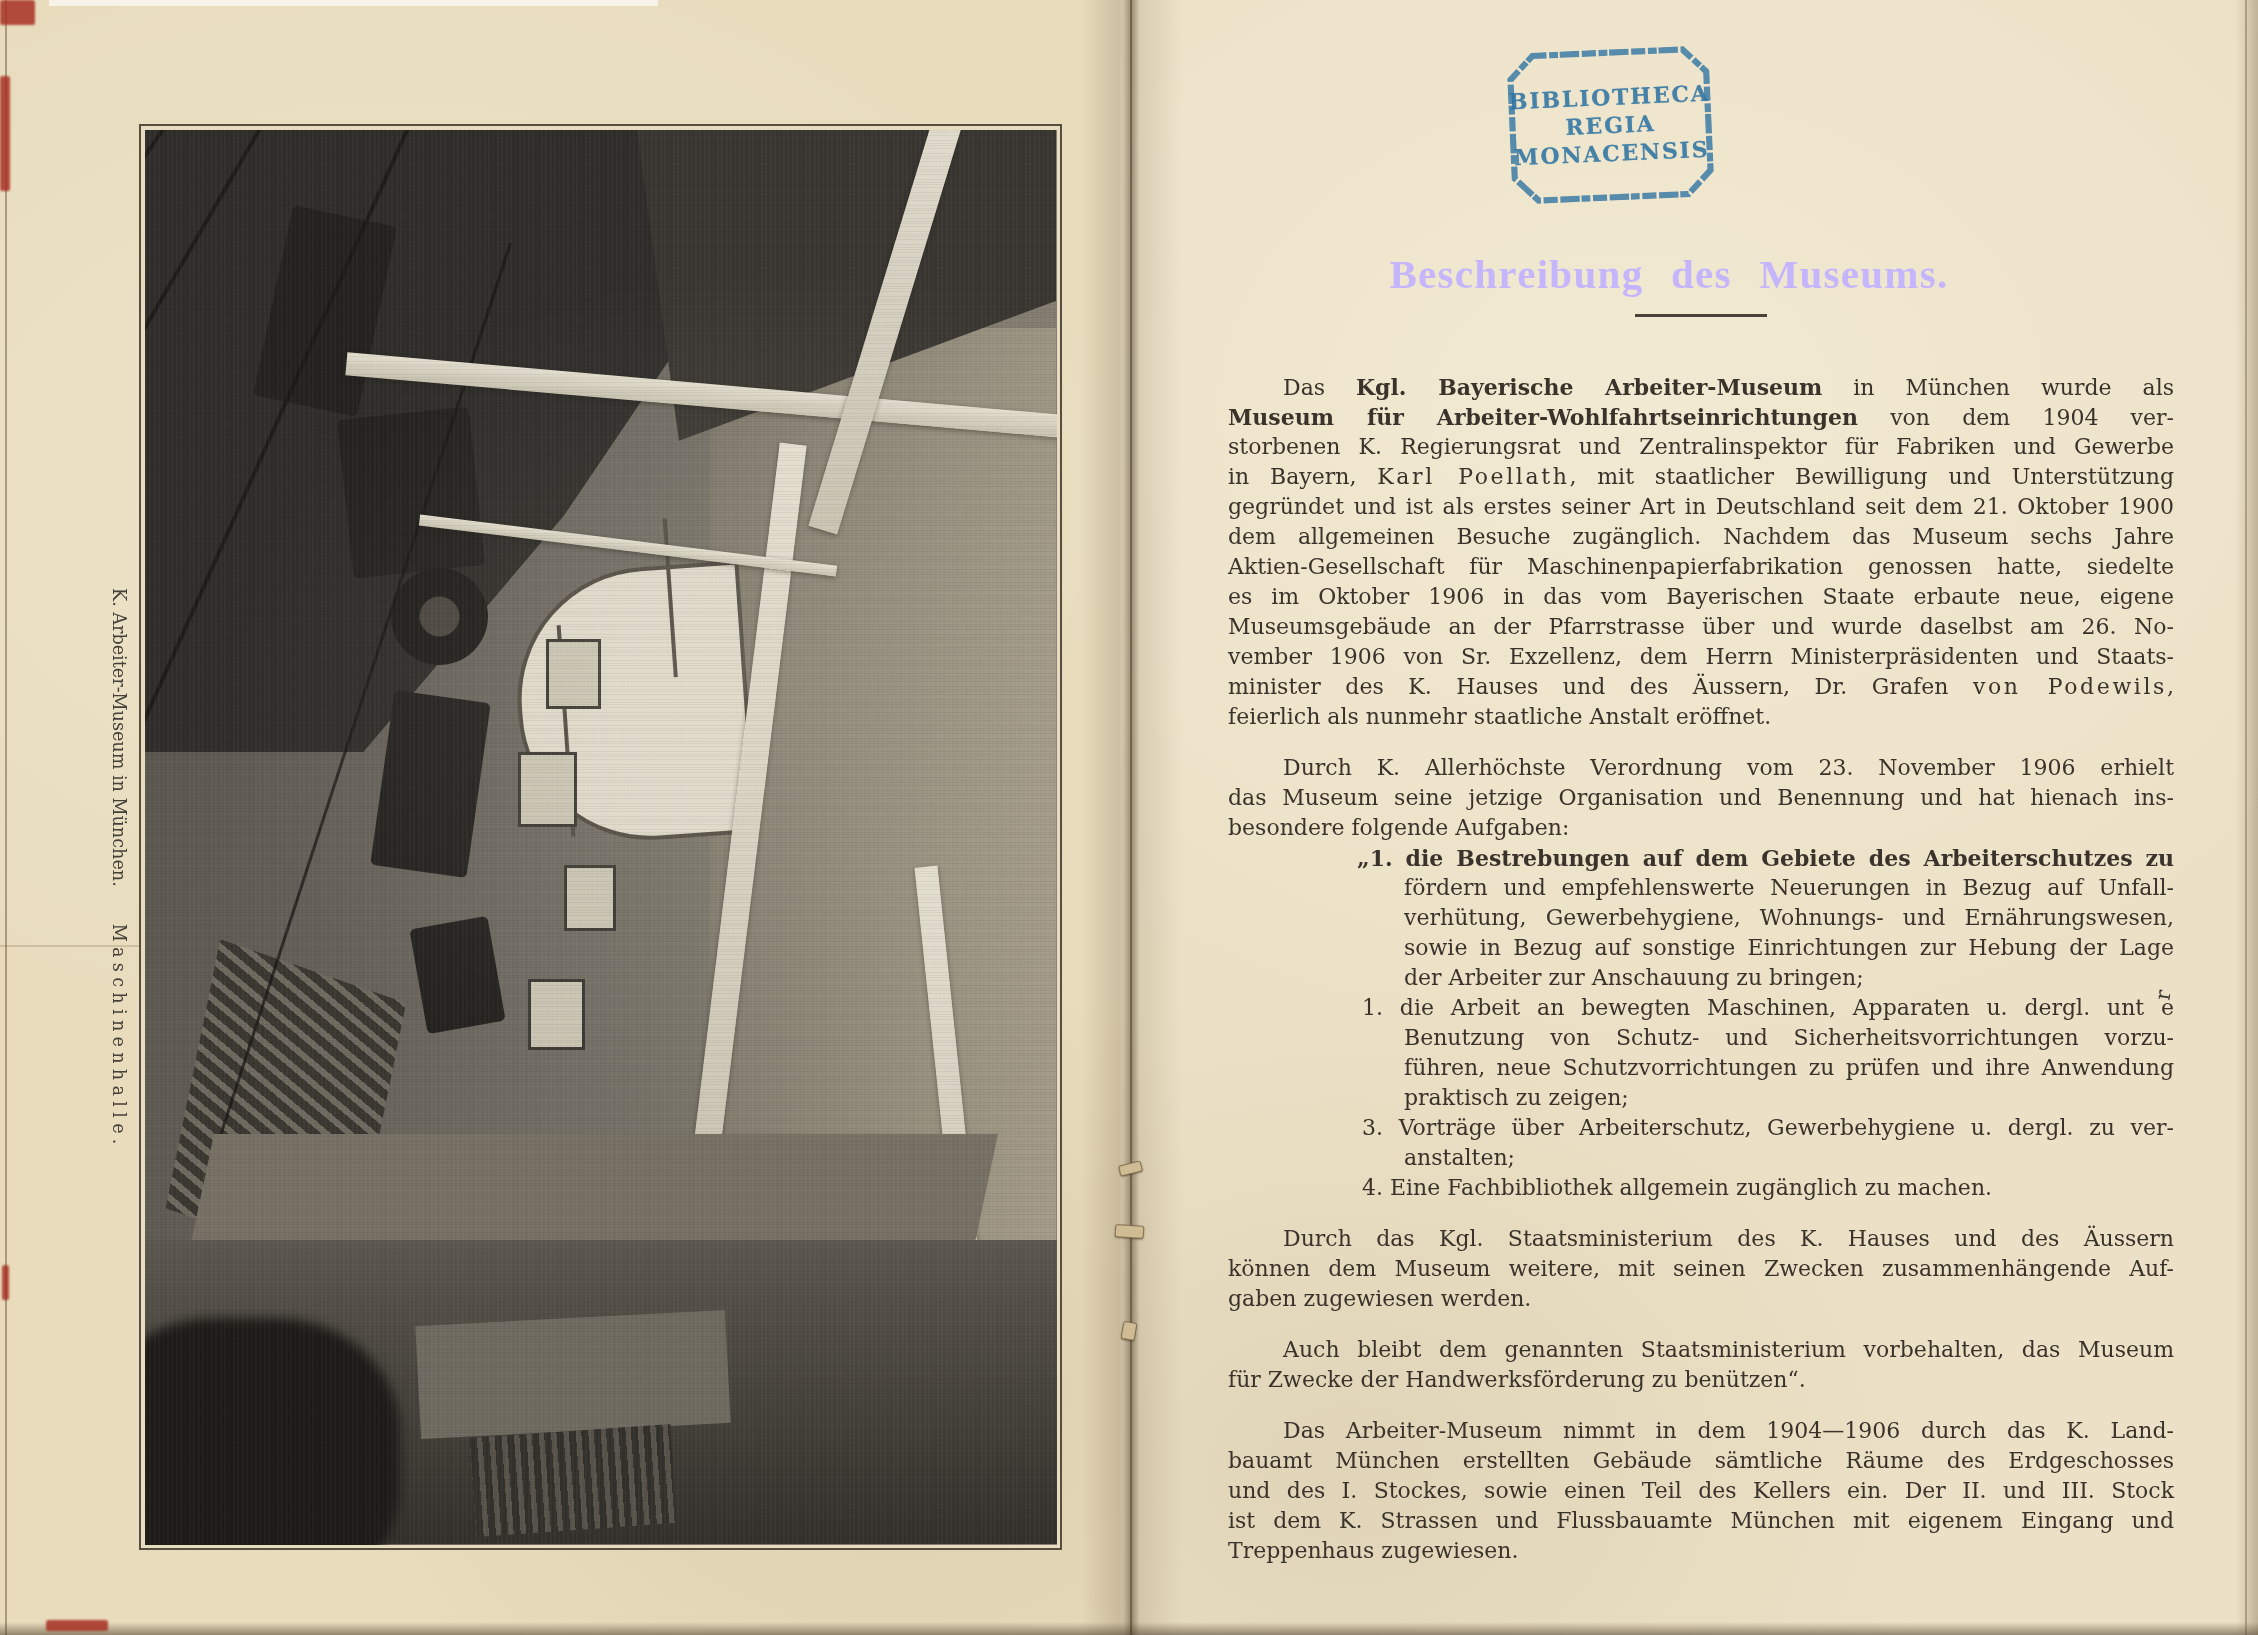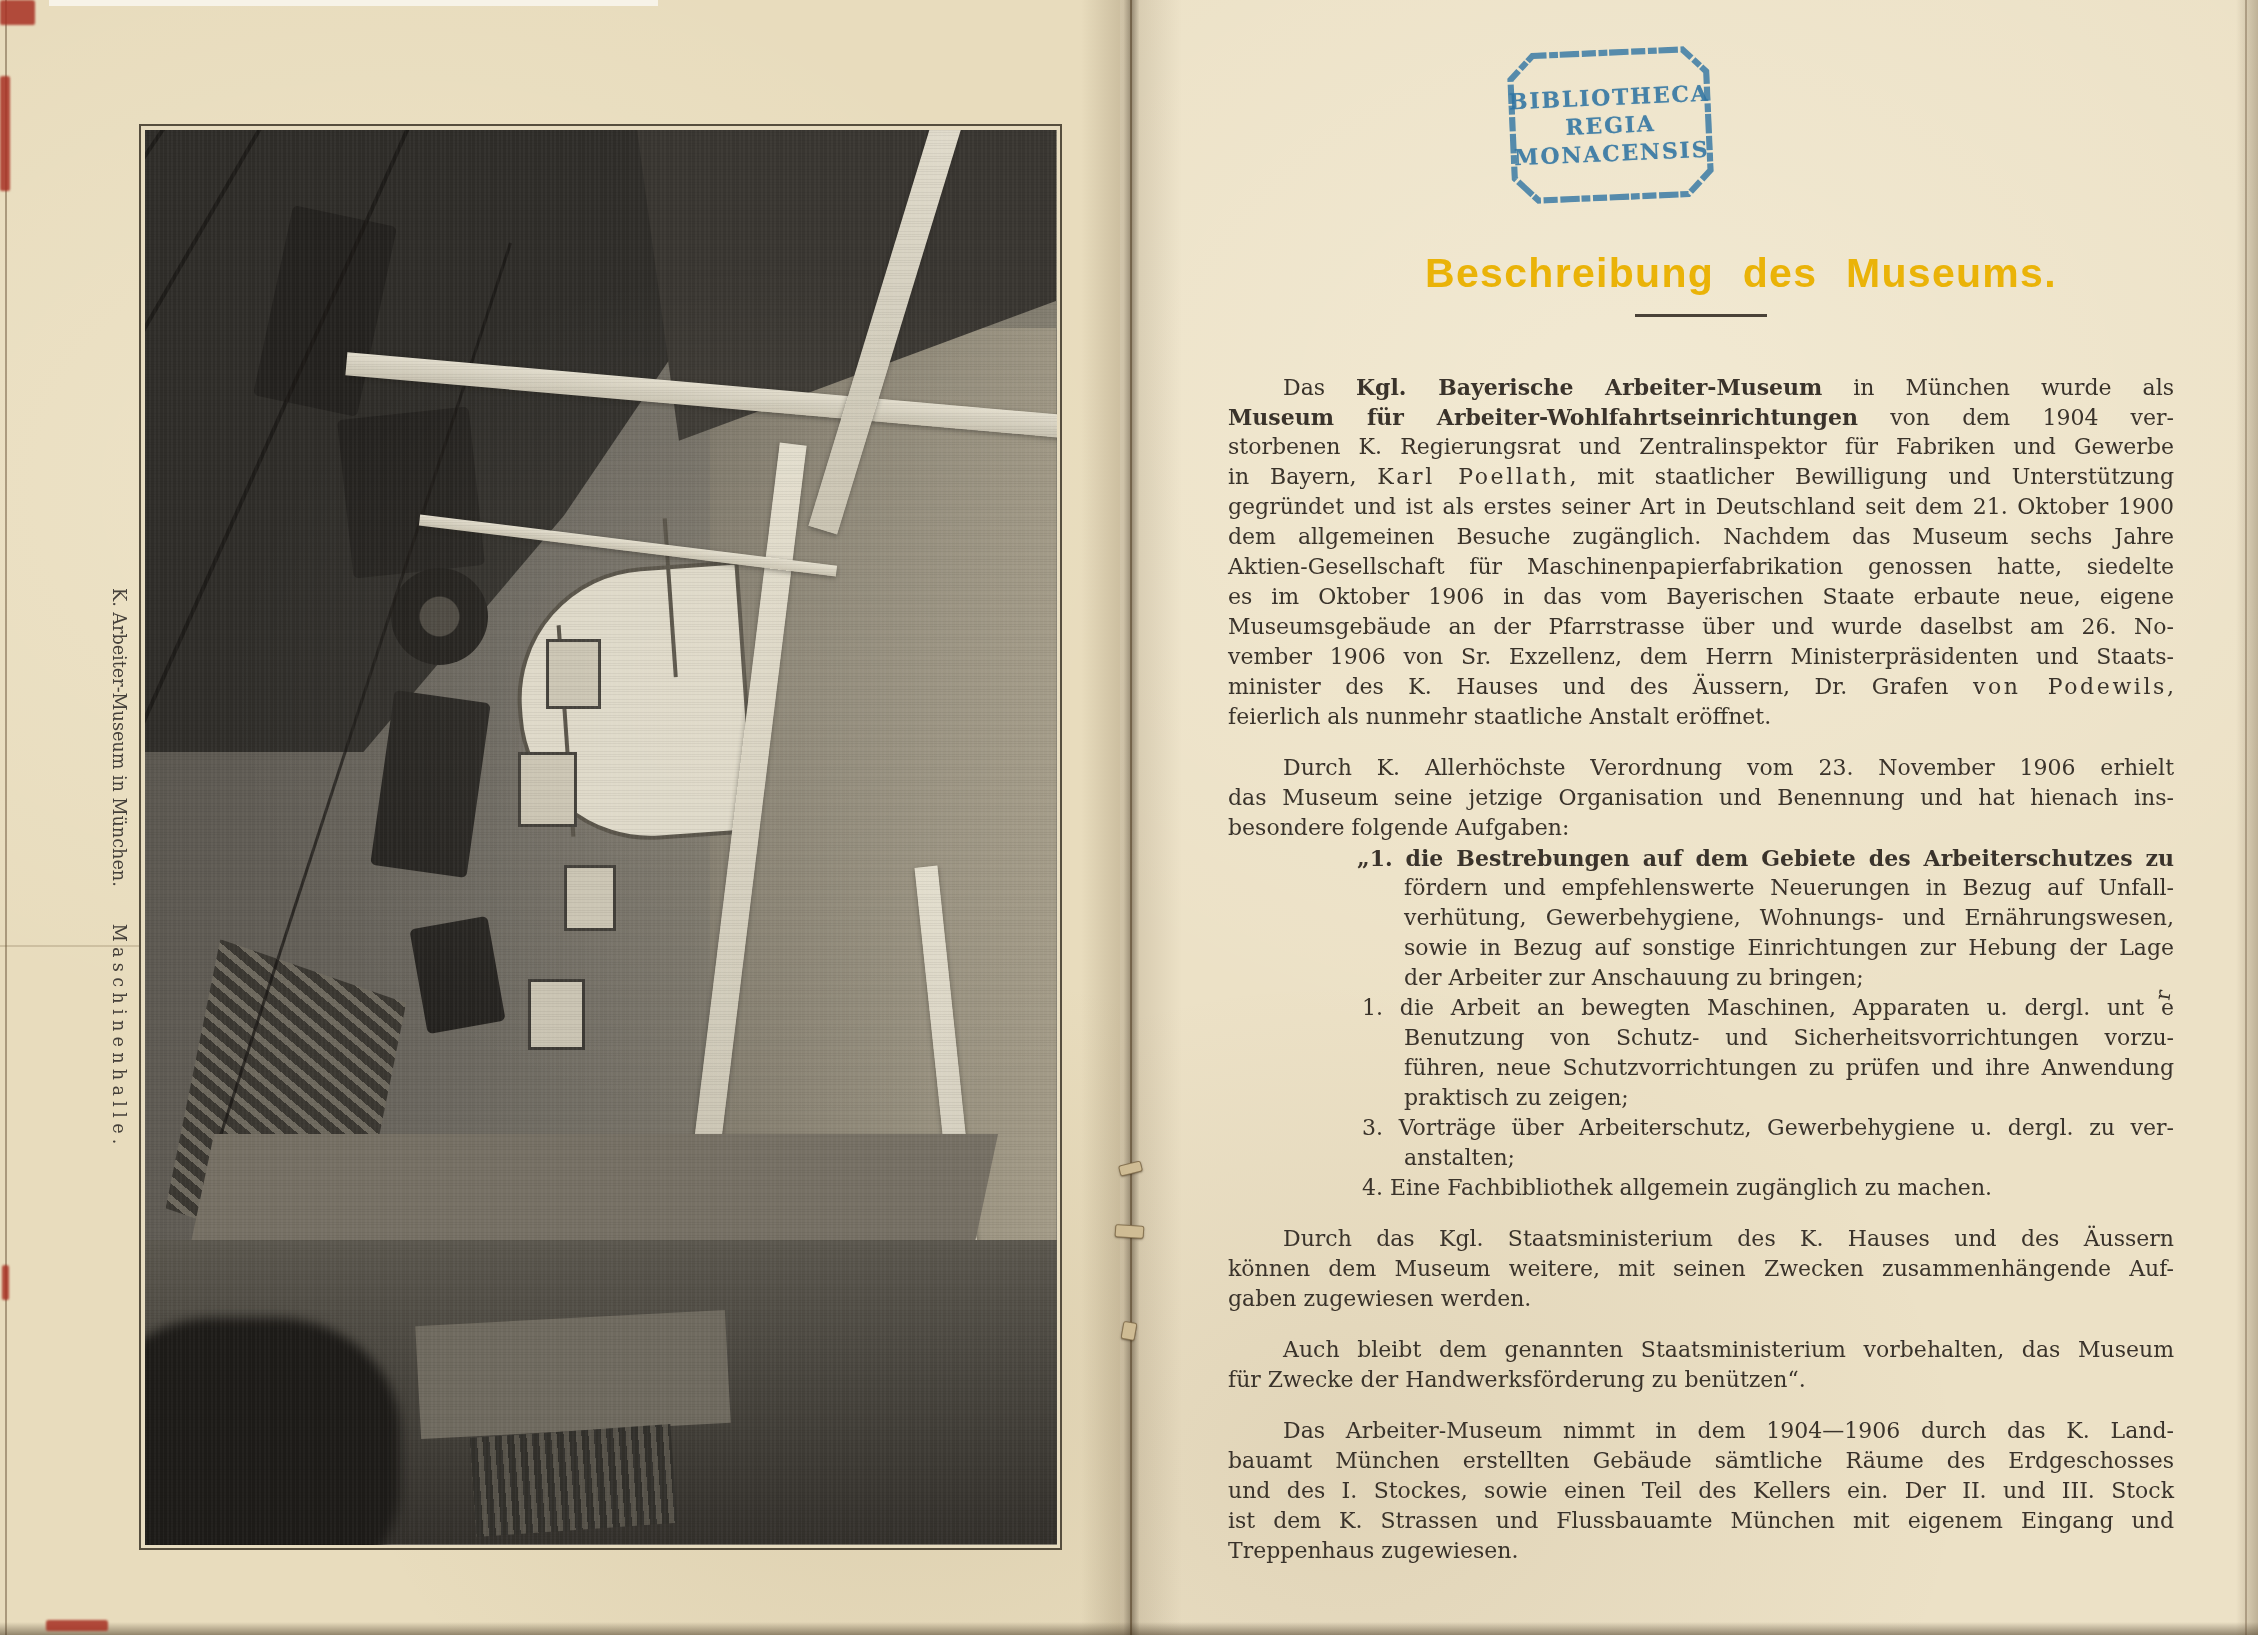--- a/index.html
+++ b/index.html
@@ -79,23 +79,23 @@
   
   #stamp{left:1509px;top:49px;width:203px;height:152px;transform:rotate(-2.5deg);
     color:#2f74a2;}
   #stamp svg{position:absolute;left:0;top:0;}
   #stamp .stxt{position:absolute;left:0;top:8.8px;width:100%;height:134px;display:flex;
     flex-direction:column;justify-content:center;align-items:center;gap:1.8px;
     font-family:"DejaVu Serif",serif;font-weight:bold;font-size:22px;letter-spacing:1.8px;
     opacity:.88;text-shadow:0 0 0.9px rgba(47,116,162,.6);}
 
   
-  #heading{left:1268px;top:250px;width:946px;text-align:center;
-    font-family:Liberation Sans, sans-serif;font-weight:bold;font-size:41px;
-    letter-spacing:1.3px;word-spacing:16px;color:#eab308;}
+  #heading{left:1196px;top:250px;width:946px;text-align:center;
+    font-family:Liberation Serif, serif;font-weight:bold;font-size:41px;
+    letter-spacing:1.3px;word-spacing:16px;color:#c4b5fd;}
   #heading-rule{left:1635px;top:314px;width:132px;height:2.6px;background:#4a4238;}
   #body-text{left:1228px;top:351px;width:946px;color:#3a332b;font-size:22px;}
   .bl{height:30px;line-height:30px;}
   .bl.just{text-align:justify;text-align-last:justify;}
   .k-f{text-indent:55px;margin-top:21px;}
   .k-if{padding-left:129px;font-weight:bold;}
   .k-if2{padding-left:134px;}
   .k-ic{padding-left:176px;}
   .b{font-weight:bold;}
   .sperr{letter-spacing:2.6px;margin-top:36px;}

